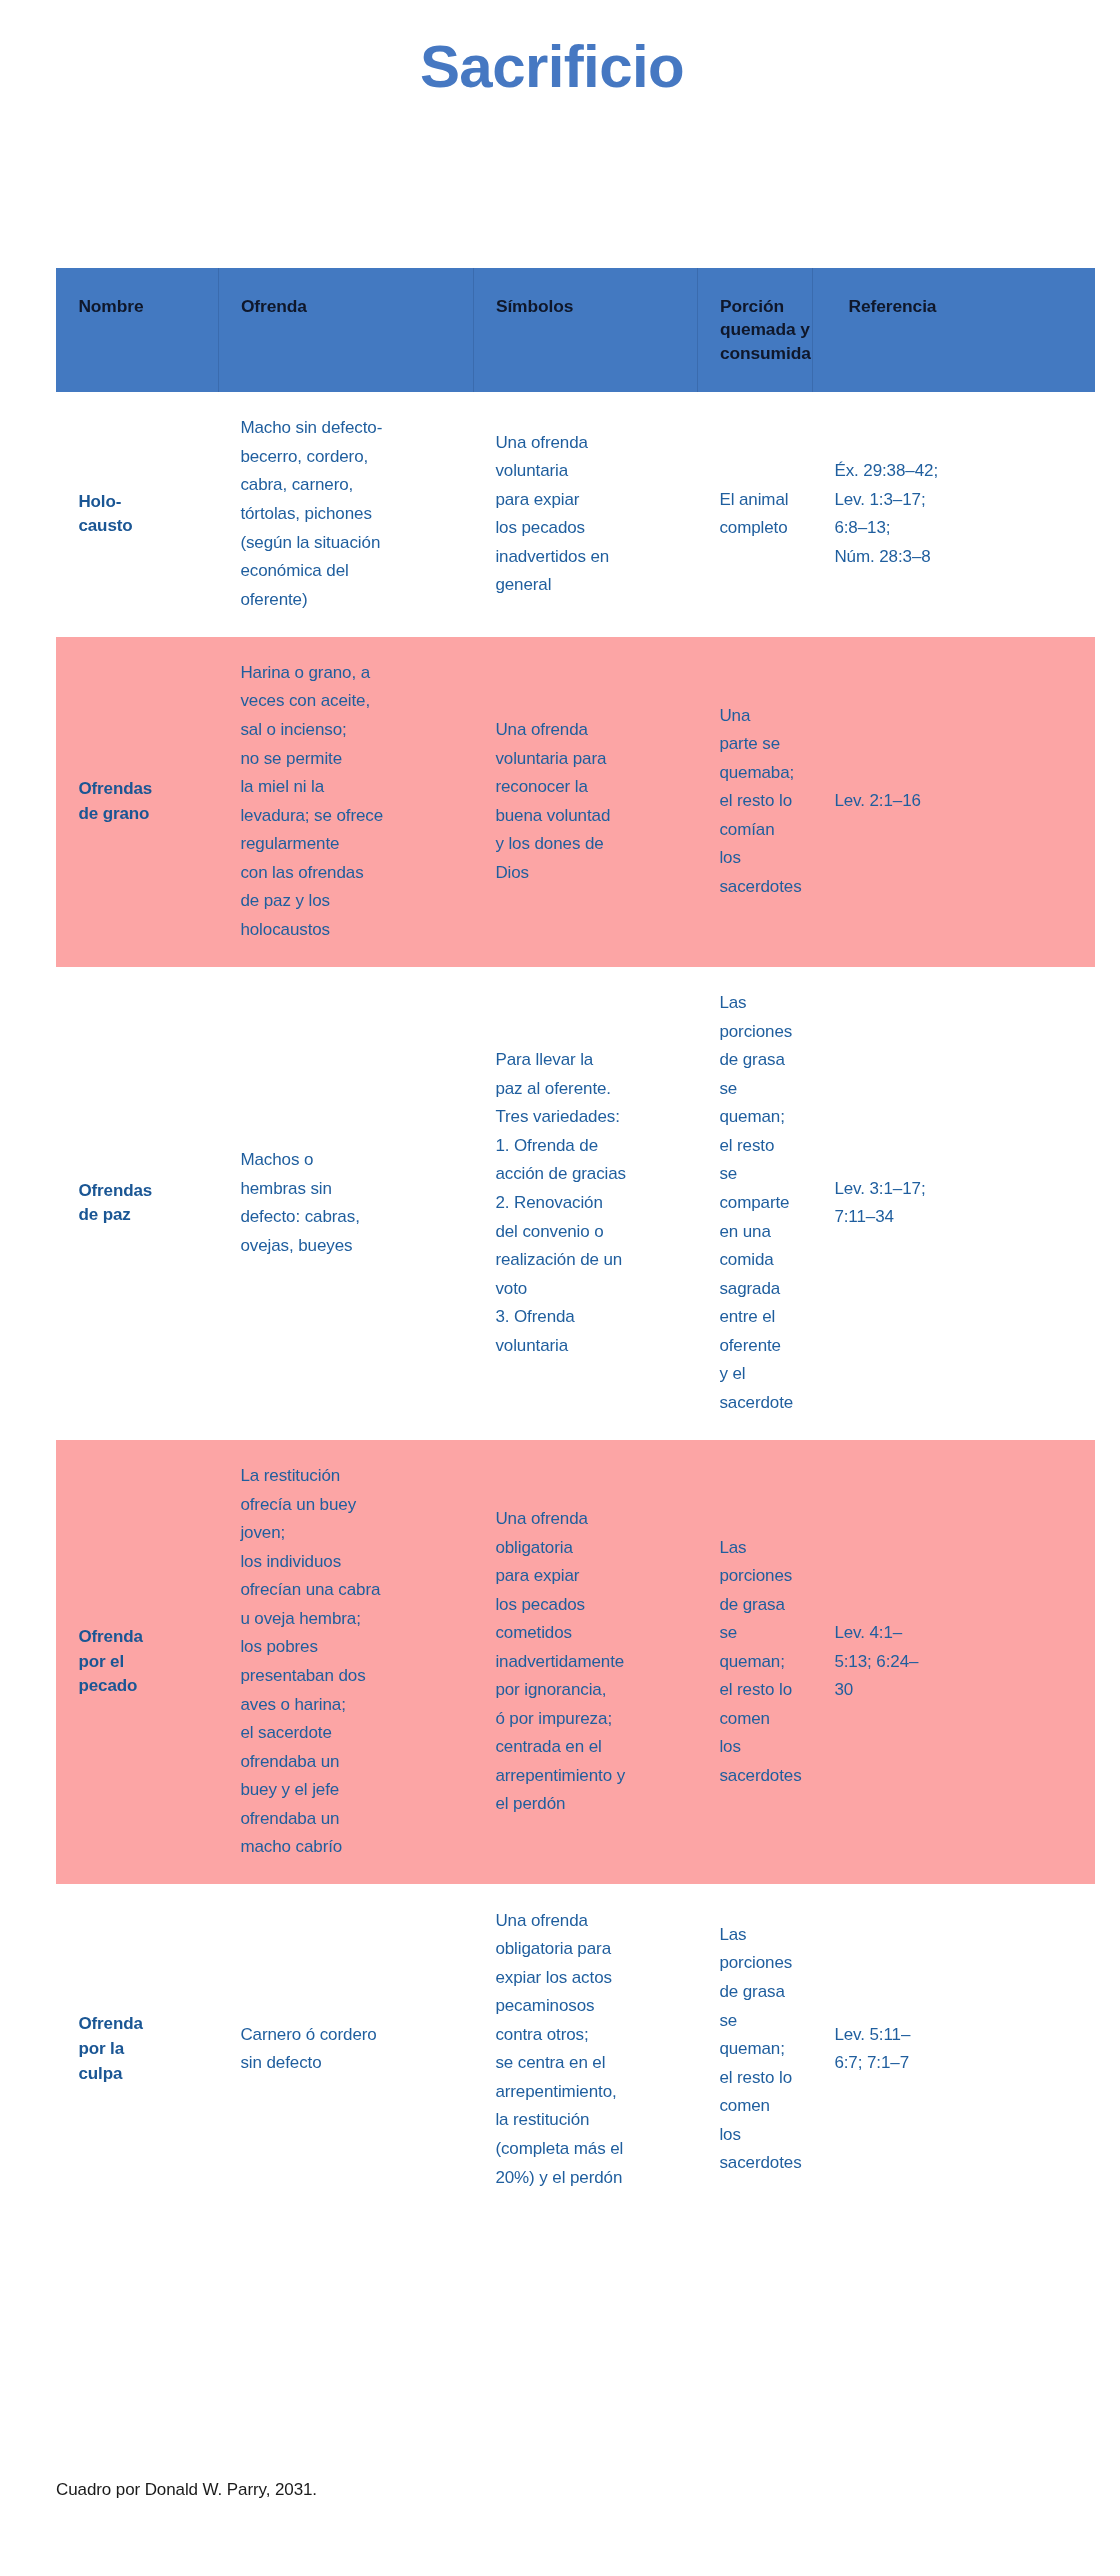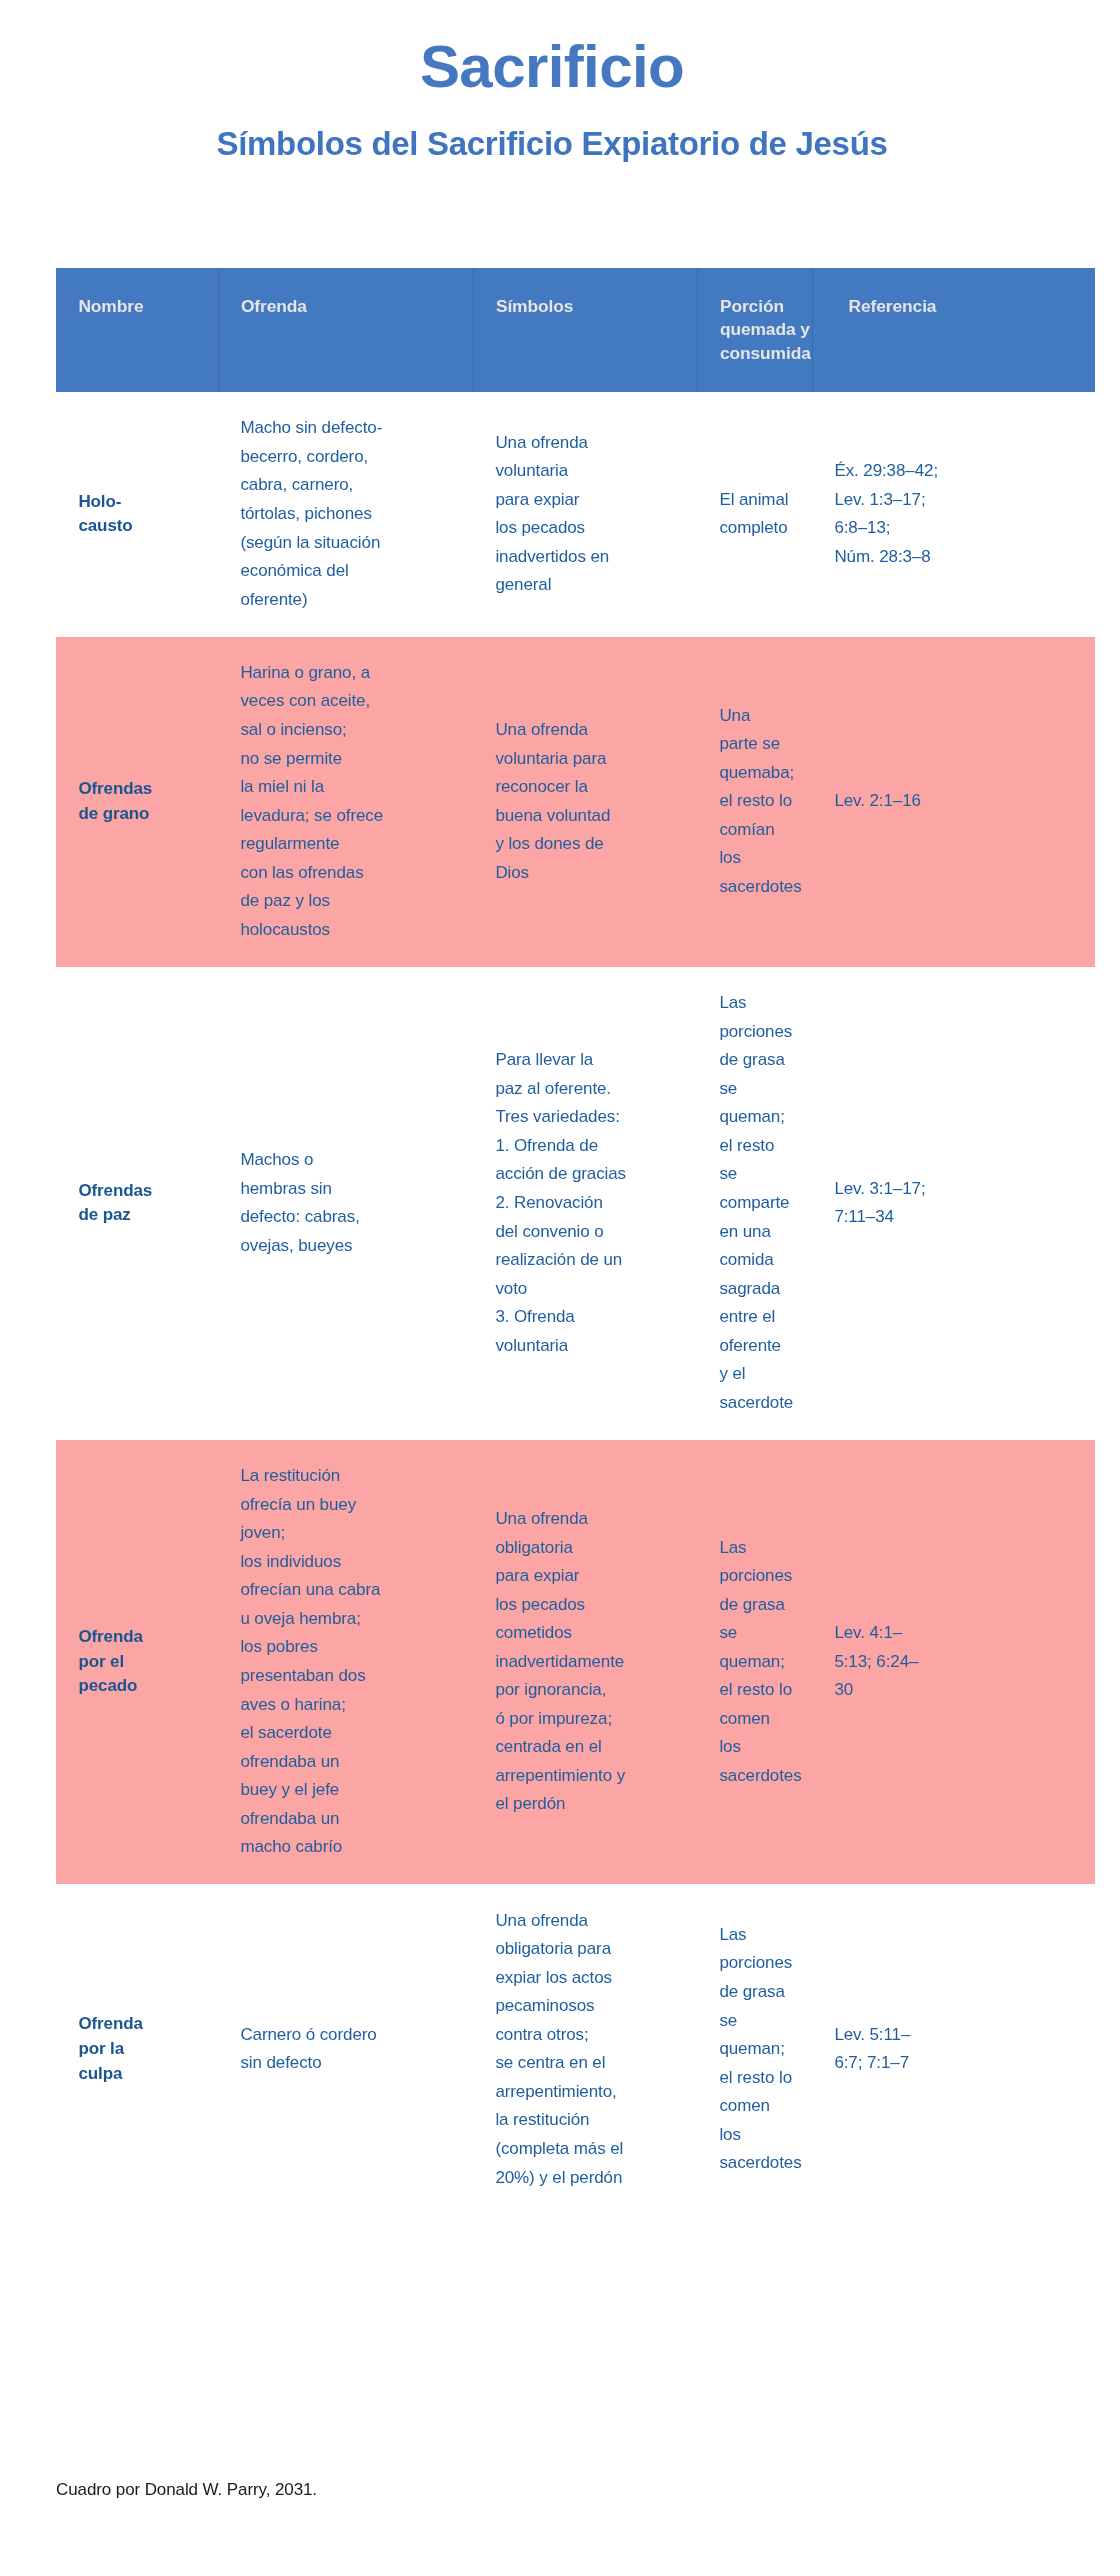--- a/index.html
+++ b/index.html
@@ -54,21 +54,21 @@
     width: 1039px;
   }
   table.sac-table col.c-nombre   { width: 162px; }
   table.sac-table col.c-ofrenda  { width: 255px; }
   table.sac-table col.c-proposito{ width: 224px; }
   table.sac-table col.c-porcion  { width: 115px; }
   table.sac-table col.c-ref      { width: 283px; }
 
   thead tr { background: #4379C1; }
   thead th {
-    color: #e5e5e5;
+    color: #0f172a;
     font-size: 17.4px;
     font-weight: 700;
     text-align: left;
     vertical-align: top;
     padding: 27px 0 27px 22.4px;
     line-height: 1.34;
     letter-spacing: -0.1px;
     border-right: 1.1px solid #3A6BAE;
     height: 81px;
     box-sizing: border-box;
@@ -99,21 +99,20 @@
     font-size: 17px;
     color: #1a1a1a;
     letter-spacing: -0.1px;
   }
 </style>
 </head>
 <body>
 
 <div class="title-block">
   <h1 class="main-title">Sacrificio</h1>
-  <h2 class="sub-title">Símbolos del Sacrificio Expiatorio de Jesús</h2>
 </div>
 
 <div class="table-wrap">
   <table class="sac-table">
     <colgroup>
       <col class="c-nombre">
         <col class="c-ofrenda">
         <col class="c-proposito">
         <col class="c-porcion">
         <col class="c-ref">

